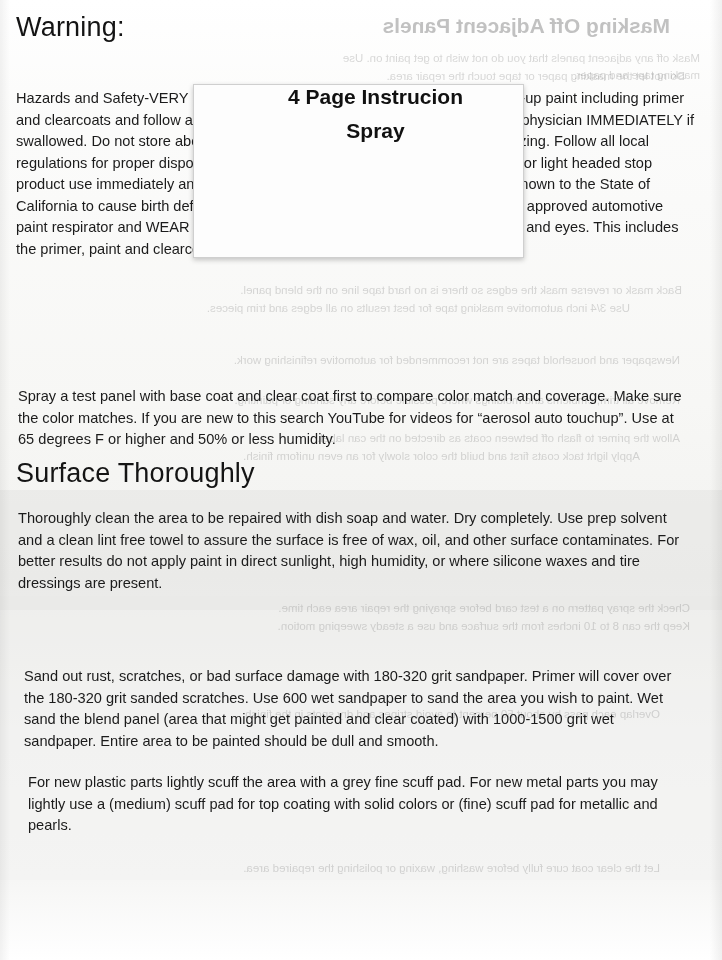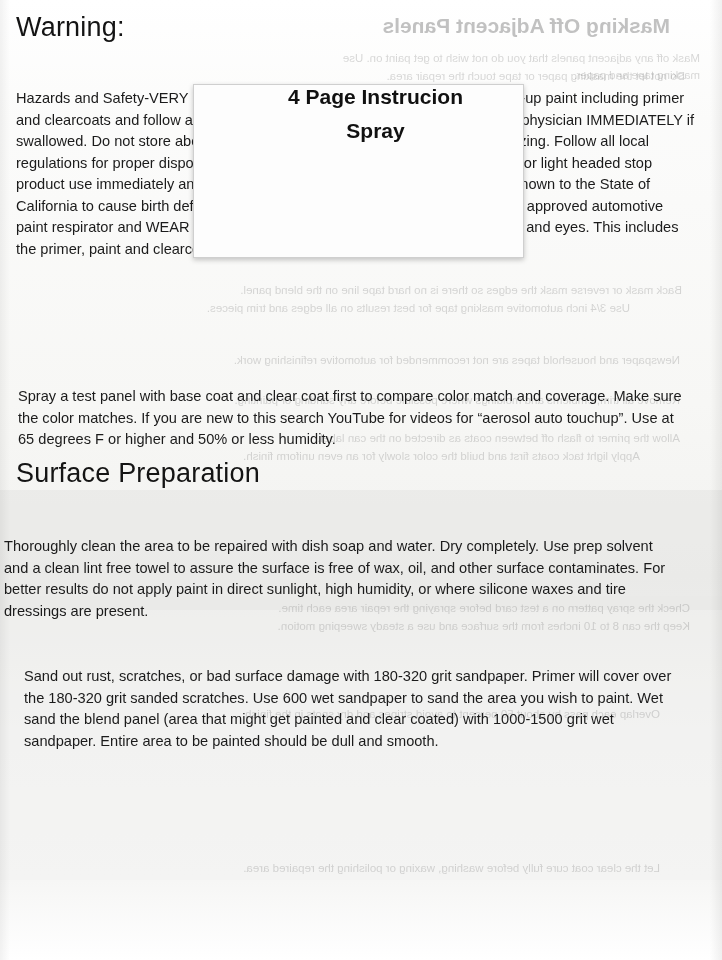--- a/index.html
+++ b/index.html
@@ -162,24 +162,25 @@
   <div class="ghost-block" style="left:40px; top:706px; width:620px;">Overlap each pass by about 50 percent to avoid stripes and dry spots in the finish.</div>
   <div class="ghost-block" style="left:40px; top:860px; width:620px;">Let the clear coat cure fully before washing, waxing or polishing the repaired area.</div>
 
   <div class="content">
 
     <h2 class="section" style="left:16px; top:12px;">Warning:</h2>
     <p class="body" style="left:16px; top:88px; width:680px;">Hazards and Safety-VERY IMPORTANT! Read all warning labels on the touch-up paint including primer and clearcoats and follow all instructions. Keep out of reach of children. Call a physician IMMEDIATELY if swallowed. Do not store above 120F. DO NOT STORE IN CAR and avoid freezing. Follow all local regulations for proper disposal. Use with adequate ventilation. If you feel dizzy or light headed stop product use immediately and call physician. This product contains chemicals known to the State of California to cause birth defects, cancer and other reproductive harm. Wear an approved automotive paint respirator and WEAR safety goggles when spraying to protect your lungs and eyes. This includes the primer, paint and clearcoat.</p>
 
     <p class="body" style="left:18px; top:386px; width:668px;">Spray a test panel with base coat and clear coat first to compare color match and coverage. Make sure the color matches.  If you are new to this search YouTube for videos for “aerosol auto touchup”.  Use at 65 degrees F or higher and 50% or less humidity.</p>
 
-    <h2 class="section" style="left:16px; top:458px;">Surface Preparation</h2>
-    <p class="body" style="left:4px; top:508px; width:668px;margin-top:28px;">Thoroughly clean the area to be repaired with dish soap and water.  Dry completely. Use prep solvent and a clean lint free towel to assure the surface is free of wax, oil, and other surface contaminates. For better results do not apply paint in direct sunlight, high humidity, or where silicone waxes and tire dressings are present.</p>
+    <h2 class="section" style="left:16px; top:458px;">Surface Thoroughly</h2>
+    <p class="body" style="left:18px; top:508px; width:668px;">Thoroughly clean the area to be repaired with dish soap and water.  Dry completely. Use prep solvent and a clean lint free towel to assure the surface is free of wax, oil, and other surface contaminates. For better results do not apply paint in direct sunlight, high humidity, or where silicone waxes and tire dressings are present.</p>
 
     <p class="body" style="left:24px; top:666px; width:664px;">Sand out rust, scratches, or bad surface damage with 180-320 grit sandpaper. Primer will cover over the 180-320 grit sanded scratches. Use 600 wet sandpaper to sand the area you wish to paint. Wet sand the blend panel (area that might get painted and clear coated) with 1000-1500 grit wet sandpaper. Entire area to be painted should be dull and smooth.</p>
+    <p class="body" style="left:28px; top:772px; width:660px;">For new plastic parts lightly scuff the area with a grey fine scuff pad. For new metal parts you may lightly use a (medium) scuff pad for top coating with solid colors or (fine) scuff pad for metallic and pearls.</p>
 
   </div>
 
   <div id="overlay-card">
     <div class="line">4 Page Instrucion</div>
     <div class="line">Spray</div>
   </div>
 
 </div>
 

